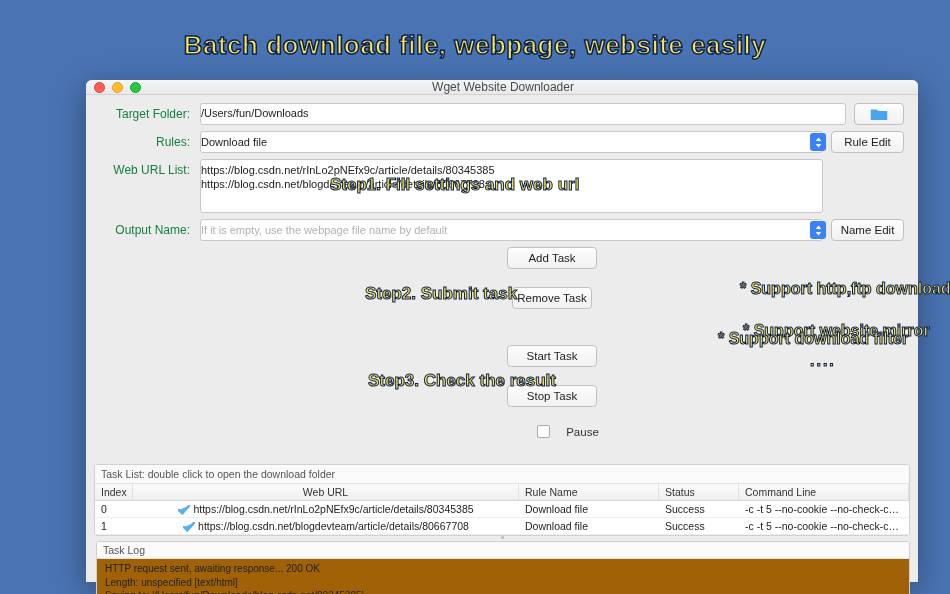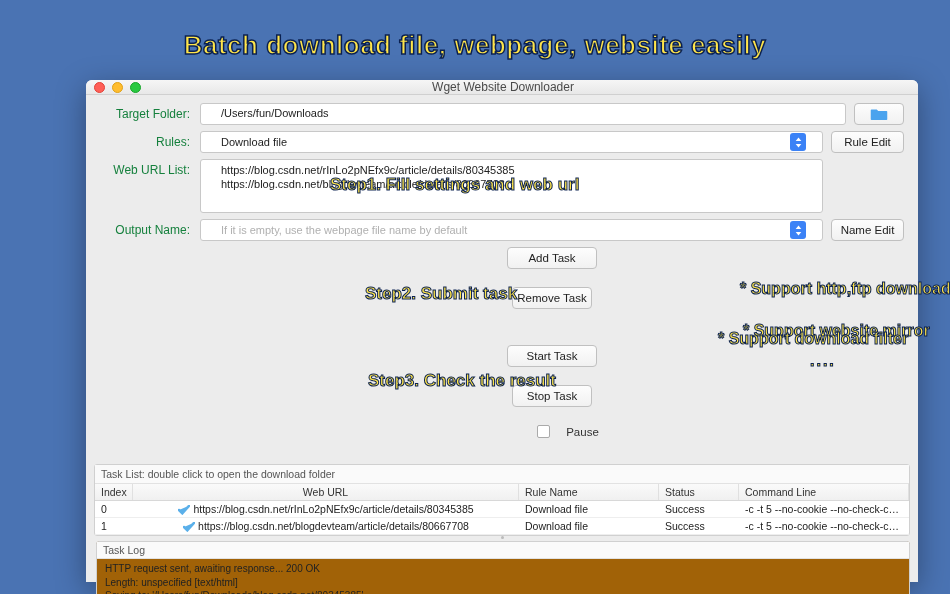--- a/index.html
+++ b/index.html
@@ -62,21 +62,21 @@
       flex-shrink: 0;
     }
     .form-main { flex: 1; display: flex; gap: 8px; }
     
     .textfield, .textarea, .select {
       flex: 1;
       background: #fff;
       border: 1px solid #c8c8c8;
       border-radius: 3px;
       font-size: 11px;
-      padding: 3px 20px;
+      padding: 3px 0;
       color: #222;
     }
     .textarea { height: 54px; resize: none; line-height: 1.3; }
     .select { position: relative; display: flex; align-items: center; justify-content: space-between; height: 22px; }
     .select-arrow {
       width: 16px; height: 18px;
       background: #3b82f6;
       border-radius: 3px;
       display: flex; align-items: center; justify-content: center;
       flex-direction: column;
@@ -282,21 +282,21 @@
         </div>
         <div class="btn w80">Name Edit</div>
       </div>
     </div>
 
     <div class="button-row">
       <div class="btn" style="width:90px">Add Task</div>
       <div class="btn" style="width:80px">Remove Task</div>
       <div class="spacer"></div>
       <div class="btn" style="width:90px">Start Task</div>
-      <div class="btn" style="width:80px">Stop Task</div>
+      <div class="btn" style="width:90px">Stop Task</div>
       <div class="checkbox-wrap">
         <div class="checkbox"></div>
         <span>Pause</span>
       </div>
       <div style="width:73px"></div>
     </div>
   </div>
 
   <div class="task-section">
     <div class="task-caption">Task List: double click to open the download folder</div>

